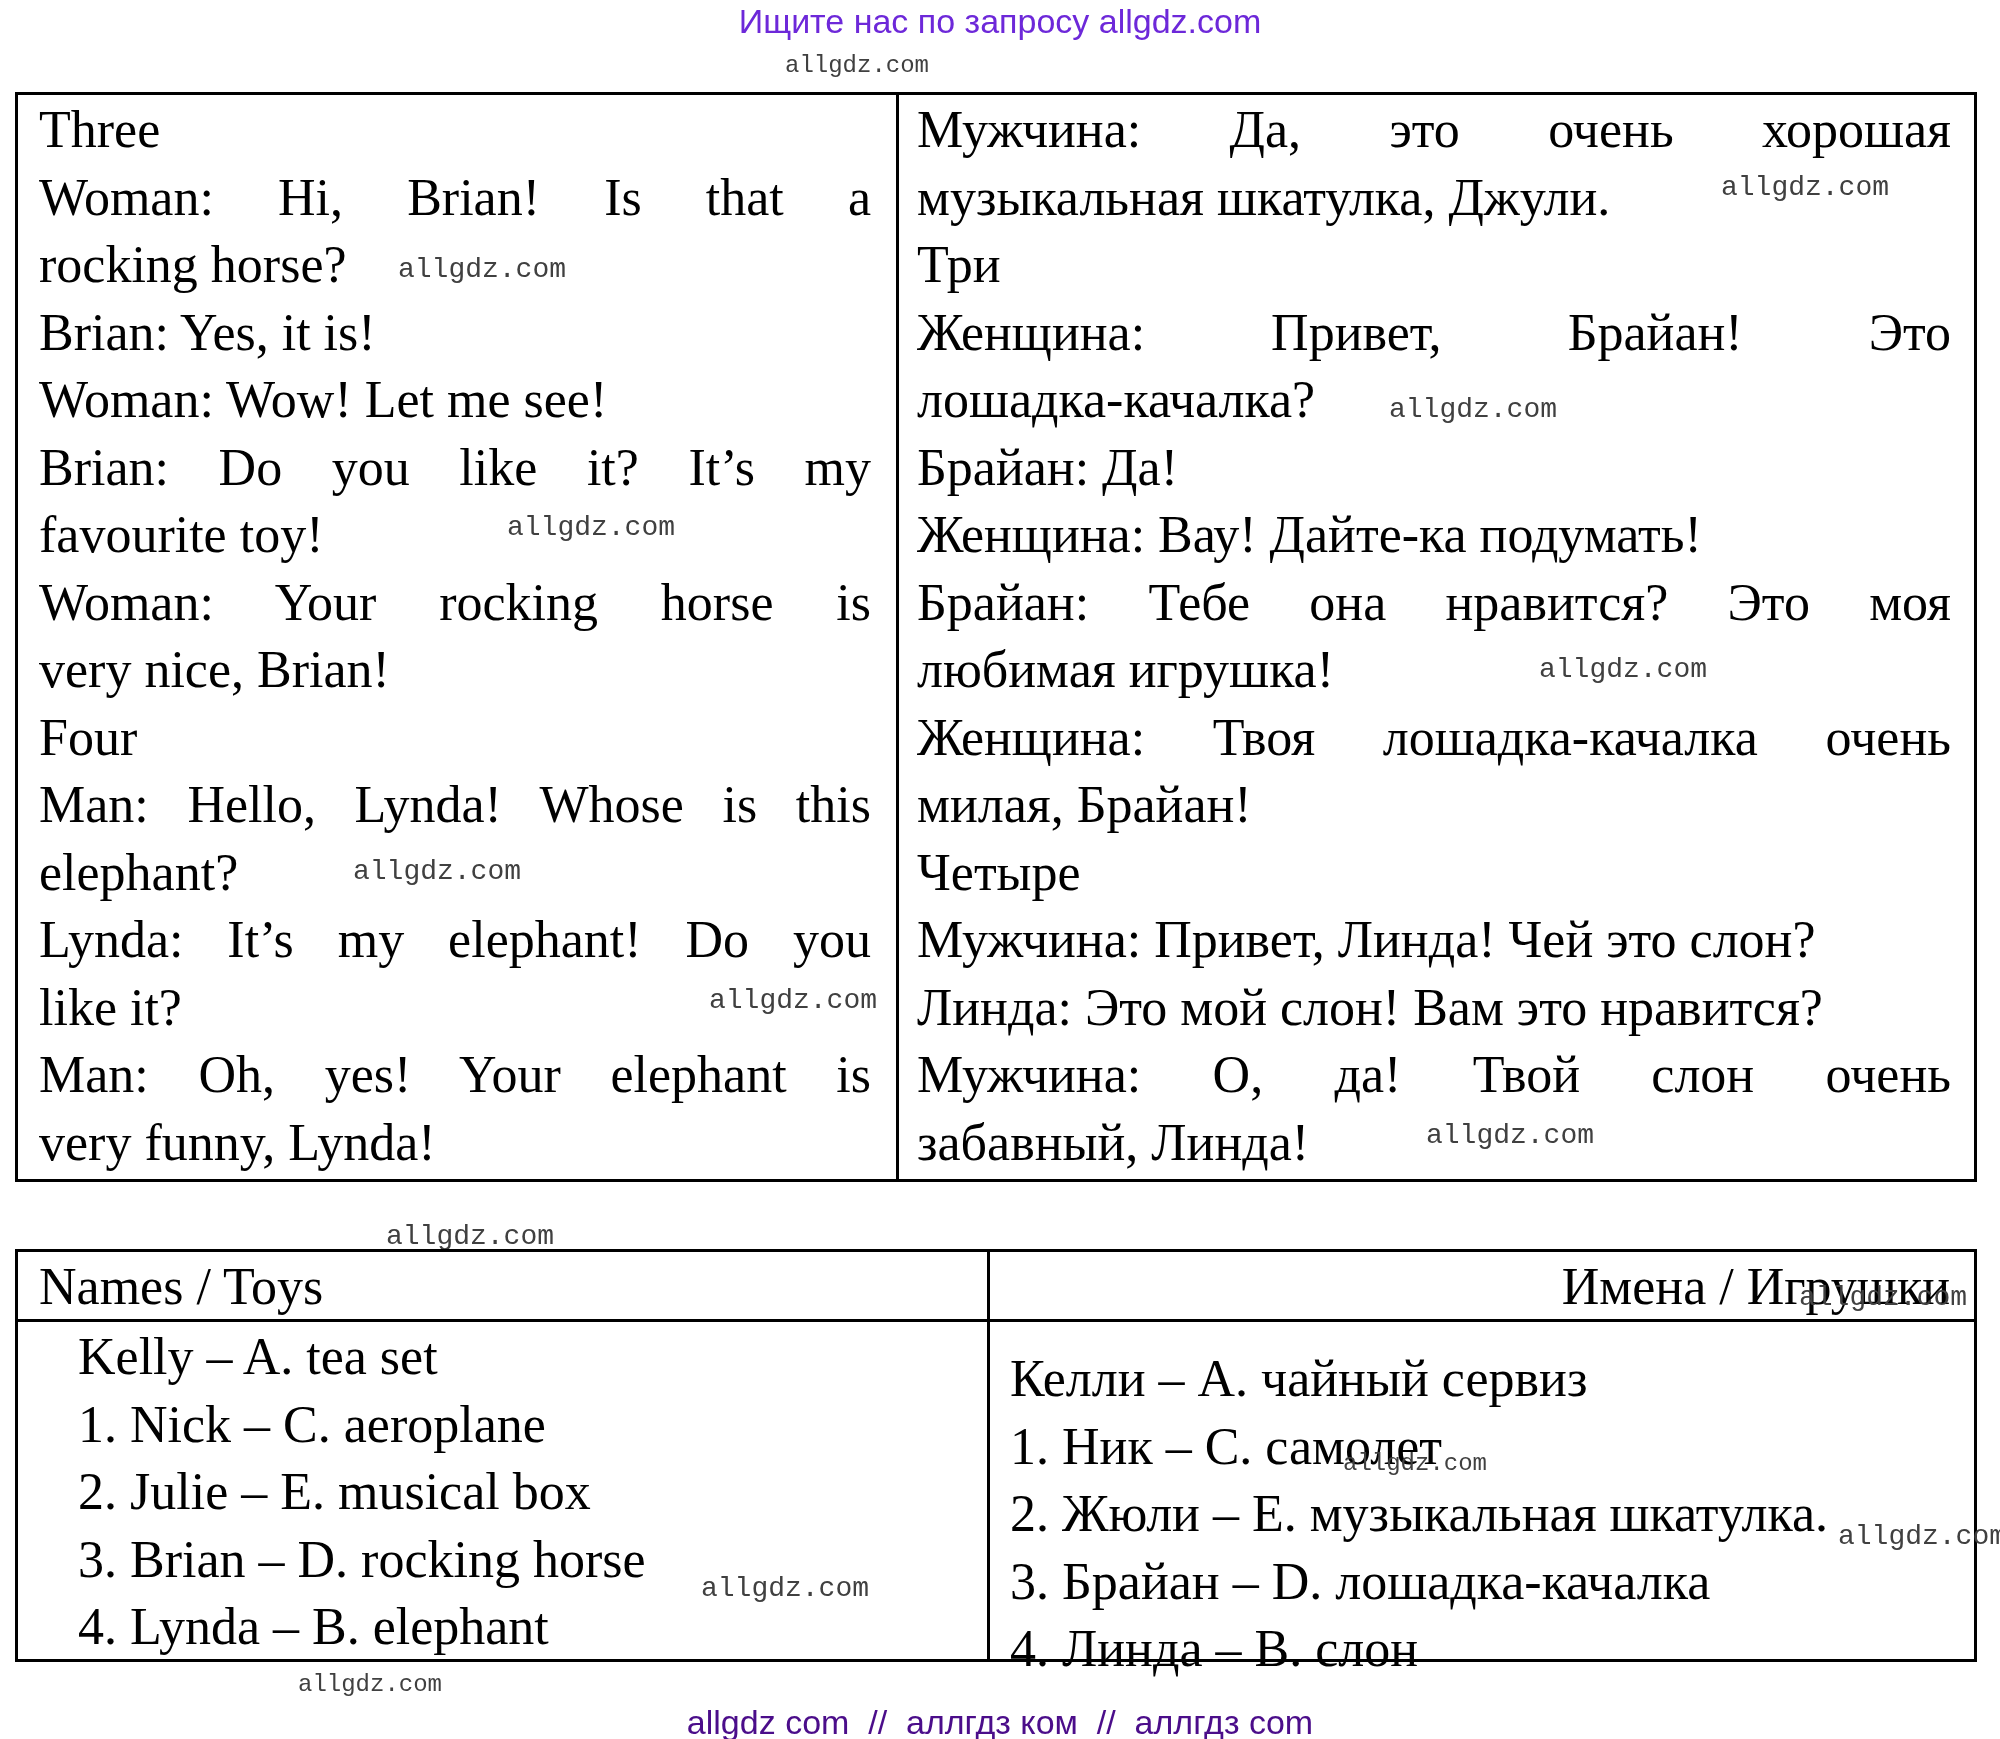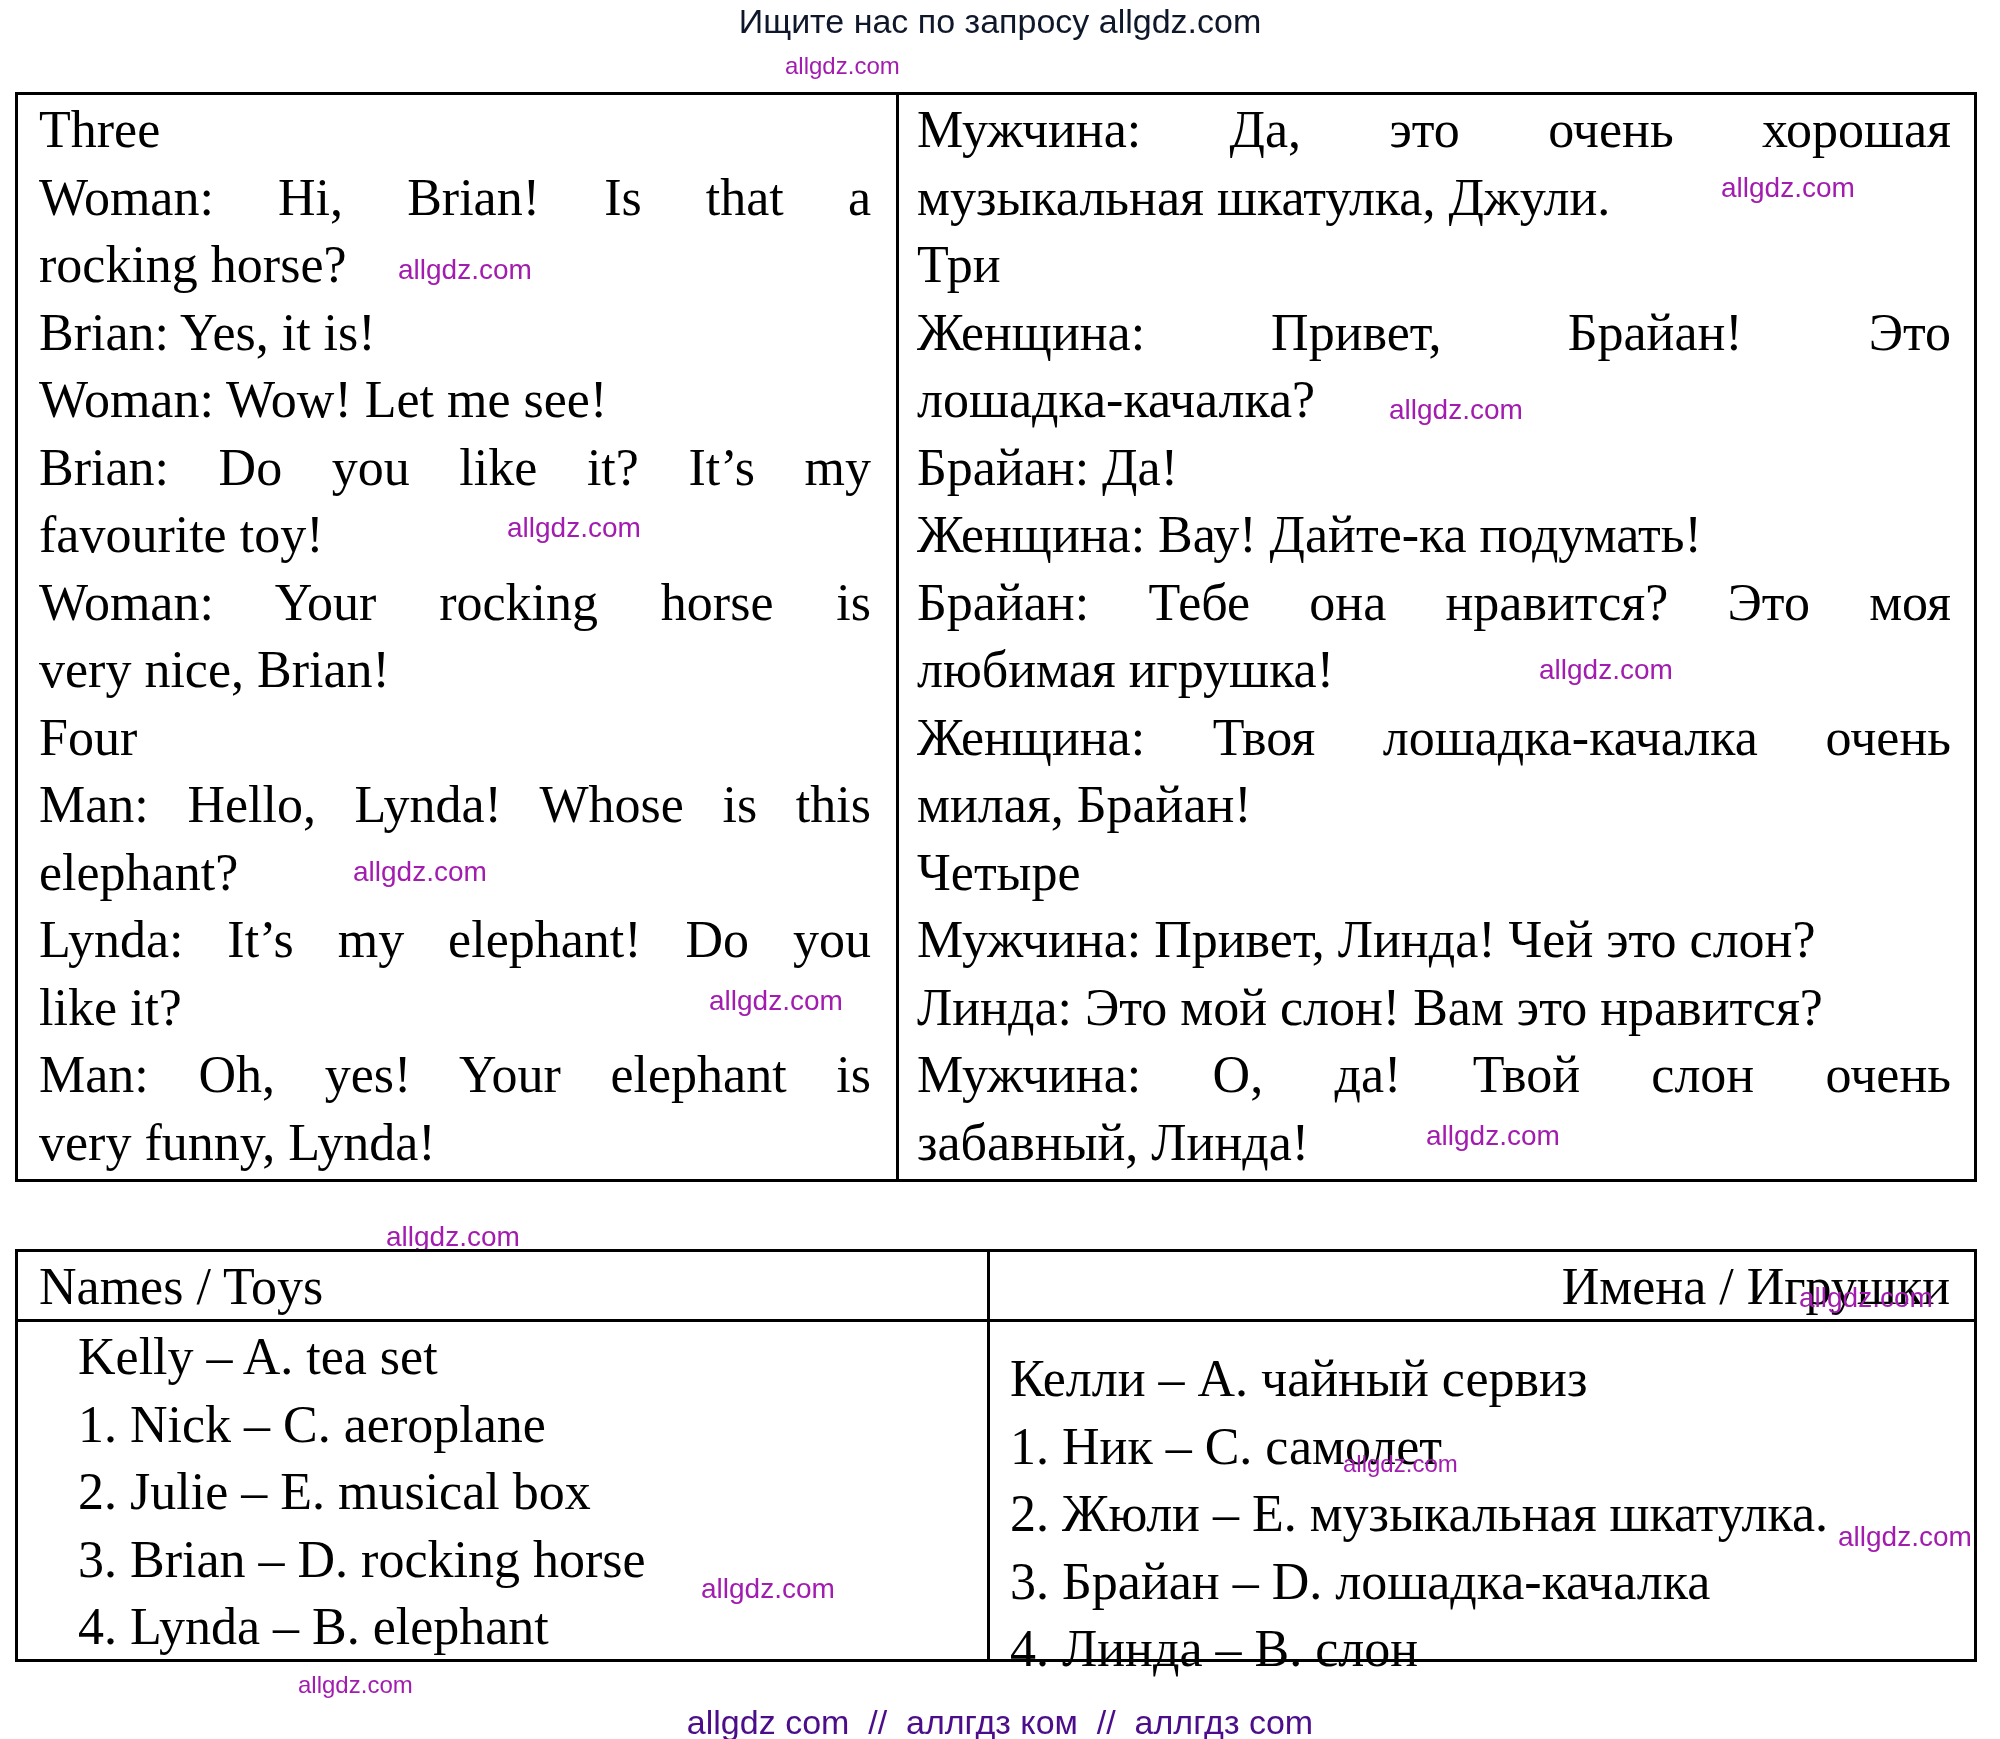--- a/index.html
+++ b/index.html
@@ -1,18 +1,18 @@
 <!DOCTYPE html>
 <html><head>
 <meta charset="utf-8">
 <style>
   html, body { margin:0; padding:0; background:#ffffff; }
   body { width:2000px; height:1739px; position:relative; overflow:hidden; font-family:"Liberation Serif", serif; color:#000; }
-  .top-banner { position:absolute; left:0; width:2000px; top:2px; text-align:center; font-family:"Liberation Sans", sans-serif; font-size:34px; color:#0f172a; }
-  .wm { position:absolute; font-family:Liberation Sans, sans-serif; font-size:28px; color:#a21caf; white-space:nowrap; }
+  .top-banner { position:absolute; left:0; width:2000px; top:2px; text-align:center; font-family:"Liberation Sans", sans-serif; font-size:34px; color:#6d28d9; }
+  .wm { position:absolute; font-family:Liberation Mono, monospace; font-size:28px; color:#404040; white-space:nowrap; }
   .wm-small { font-size:24px; }
   .tbl { position:absolute; border:3px solid #000; box-sizing:border-box; }
   .vline { position:absolute; top:0; bottom:0; width:3px; background:#000; }
   .hline { position:absolute; left:0; right:0; height:3px; background:#000; }
   .col { position:absolute; font-size:52px; line-height:67.5px; }
   .col .line { white-space:nowrap; display:block; height:67.5px; }
   .col .just { text-align:justify; text-align-last:justify; white-space:normal; }
   .footer { position:absolute; left:0; width:2000px; top:1703px; text-align:center; font-family:"Liberation Sans", sans-serif; font-size:34px; color:#4b0d8a; white-space:pre; }
 </style>
 </head>

